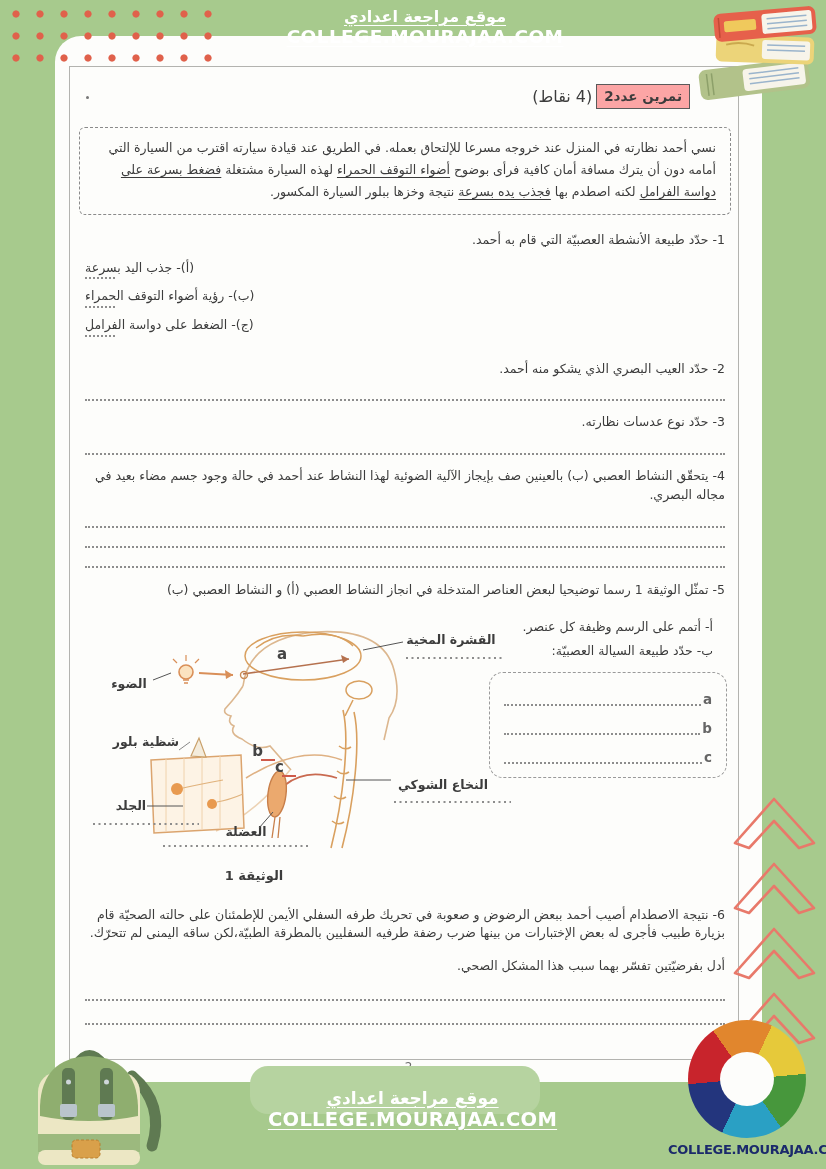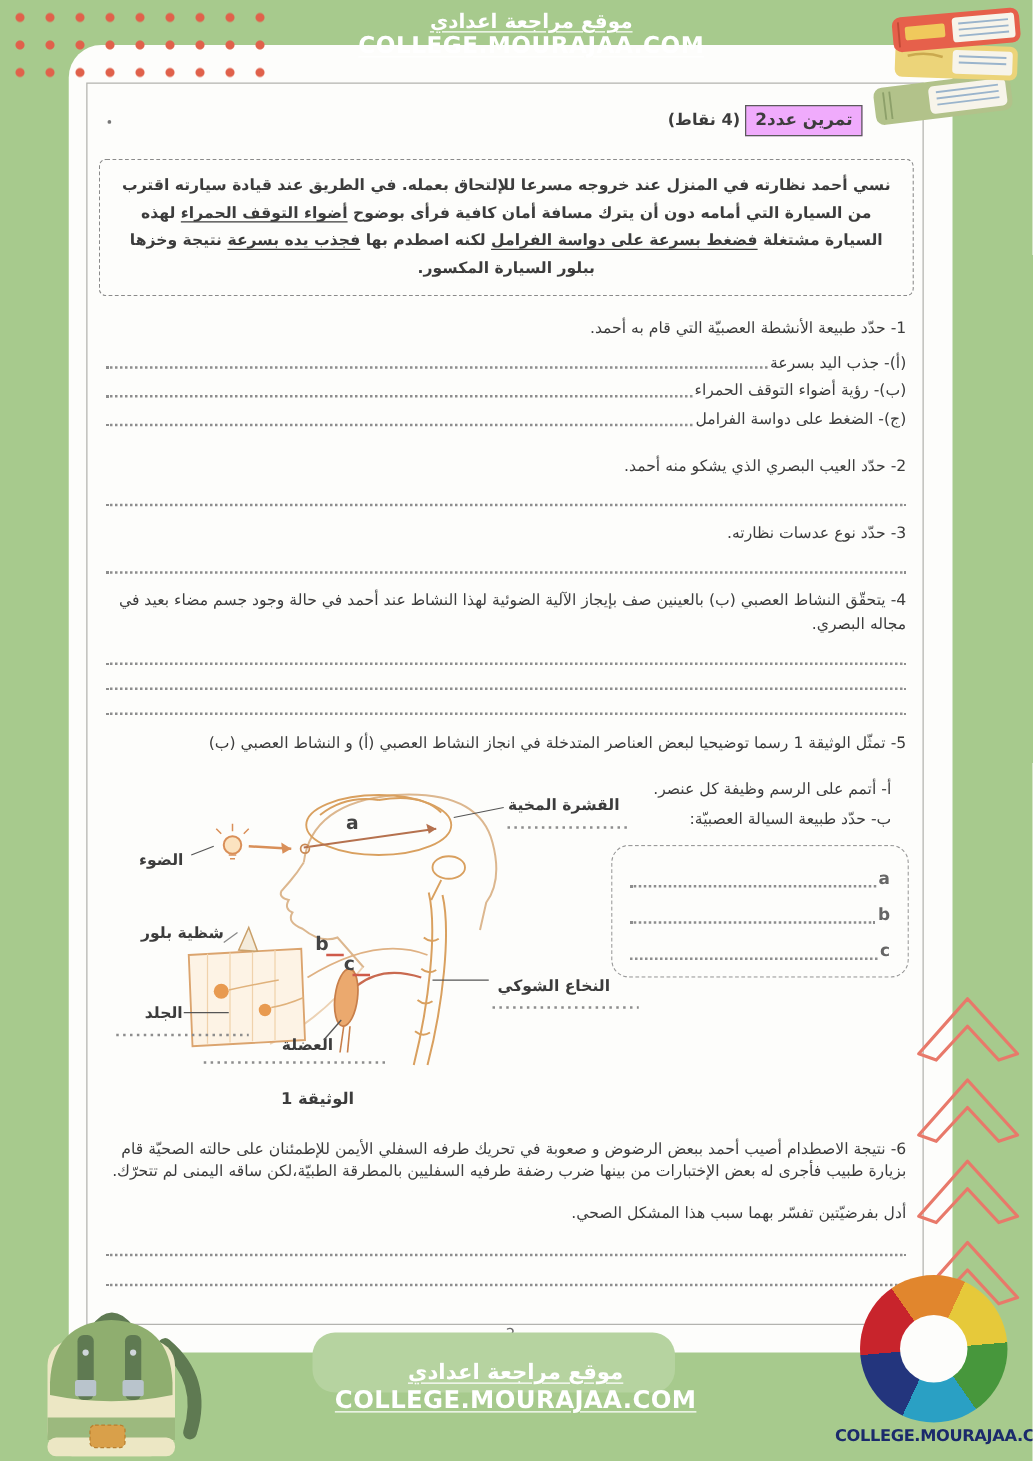--- a/index.html
+++ b/index.html
@@ -12,28 +12,28 @@
   
   .page{position:absolute;left:55px;top:36px;width:707px;height:1046px;
         background:#fdfdfb;border-radius:26px 26px 0 0;z-index:1;}
   .doc-frame{position:absolute;left:14px;top:30px;width:668px;height:992px;
         border:1px solid #b3b3af;}
   .noise-dot{position:absolute;left:31px;top:60px;width:3px;height:3px;background:#777;border-radius:50%;}
   .doc{position:absolute;left:30px;top:40px;width:640px;direction:rtl;text-align:right;
        color:#3c3c3c;font-size:12.5px;line-height:1.5;}
   
   .title-row{margin:8px 35px 0 0;display:flex;direction:rtl;align-items:center;gap:4px;}
-  .title-box{border:1.5px solid #5a5a5a;padding:1px 7px 2px;font-weight:bold;font-size:13.5px;background:#f0abfc;}
-  .title-points{font-weight:bold;font-size:13px;}
+  .title-box{border:1.5px solid #5a5a5a;padding:1px 7px 2px;font-weight:bold;font-size:13.5px;background:#fca5a5;}
+  .title-points{font-weight:normal;font-size:16px;}
   
   .intro-box{margin:18px -6px 0;border:1.5px dashed #8a8a8a;border-radius:6px;
-             padding:9px 14px 11px;text-align:center;line-height:1.75;font-weight:bold;}
+             padding:9px 14px 11px;text-align:right;line-height:1.75;}
   .u{text-decoration:underline;text-underline-offset:3px;}
   .q{margin-top:14px;}
-  .item-row{display:flex;direction:rtl;align-items:flex-end;margin-top:4px;}
+  .item-row{display:flex;direction:rtl;align-items:flex-end;margin-top:4px;flex-direction:column;}
   .item-lbl{white-space:nowrap;}
   .leader{flex:1;border-bottom:2px dotted #8d8d8d;margin:0 2px 4px 0;min-width:30px;}
   .dotline{border-bottom:2px dotted #8d8d8d;height:13px;}
   
   .fig-section{position:relative;height:288px;margin-top:10px;}
   .fig-q{position:absolute;right:12px;white-space:nowrap;}
   .ansbox{position:absolute;right:-2px;top:62px;width:238px;height:106px;
           border:1.5px dashed #9a9a9a;border-radius:14px;padding:8px 14px;box-sizing:border-box;}
   .ans-row{display:flex;direction:rtl;align-items:flex-end;height:29px;}
   .ans-letter{font-weight:bold;color:#666;font-size:13.5px;direction:ltr;}

